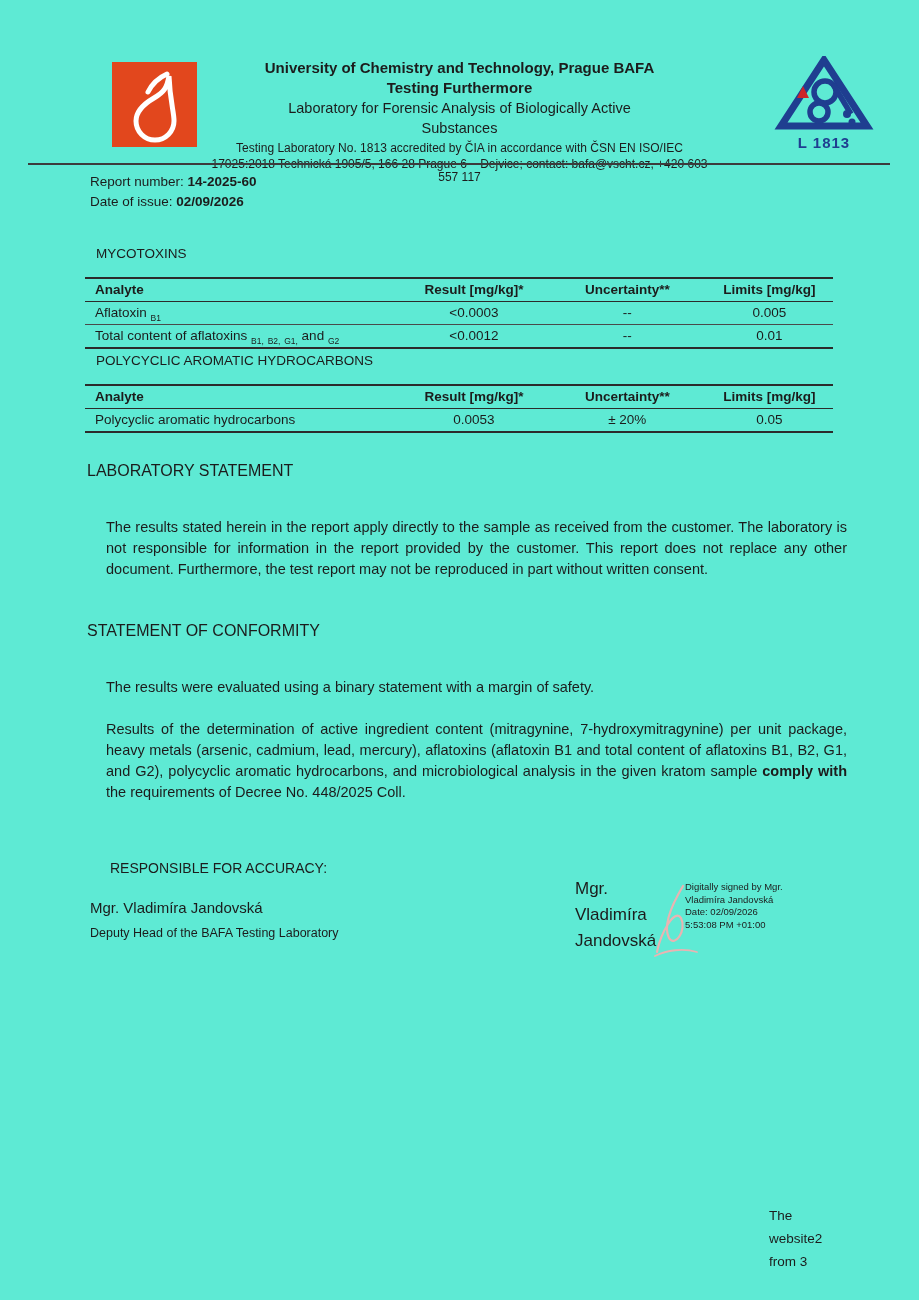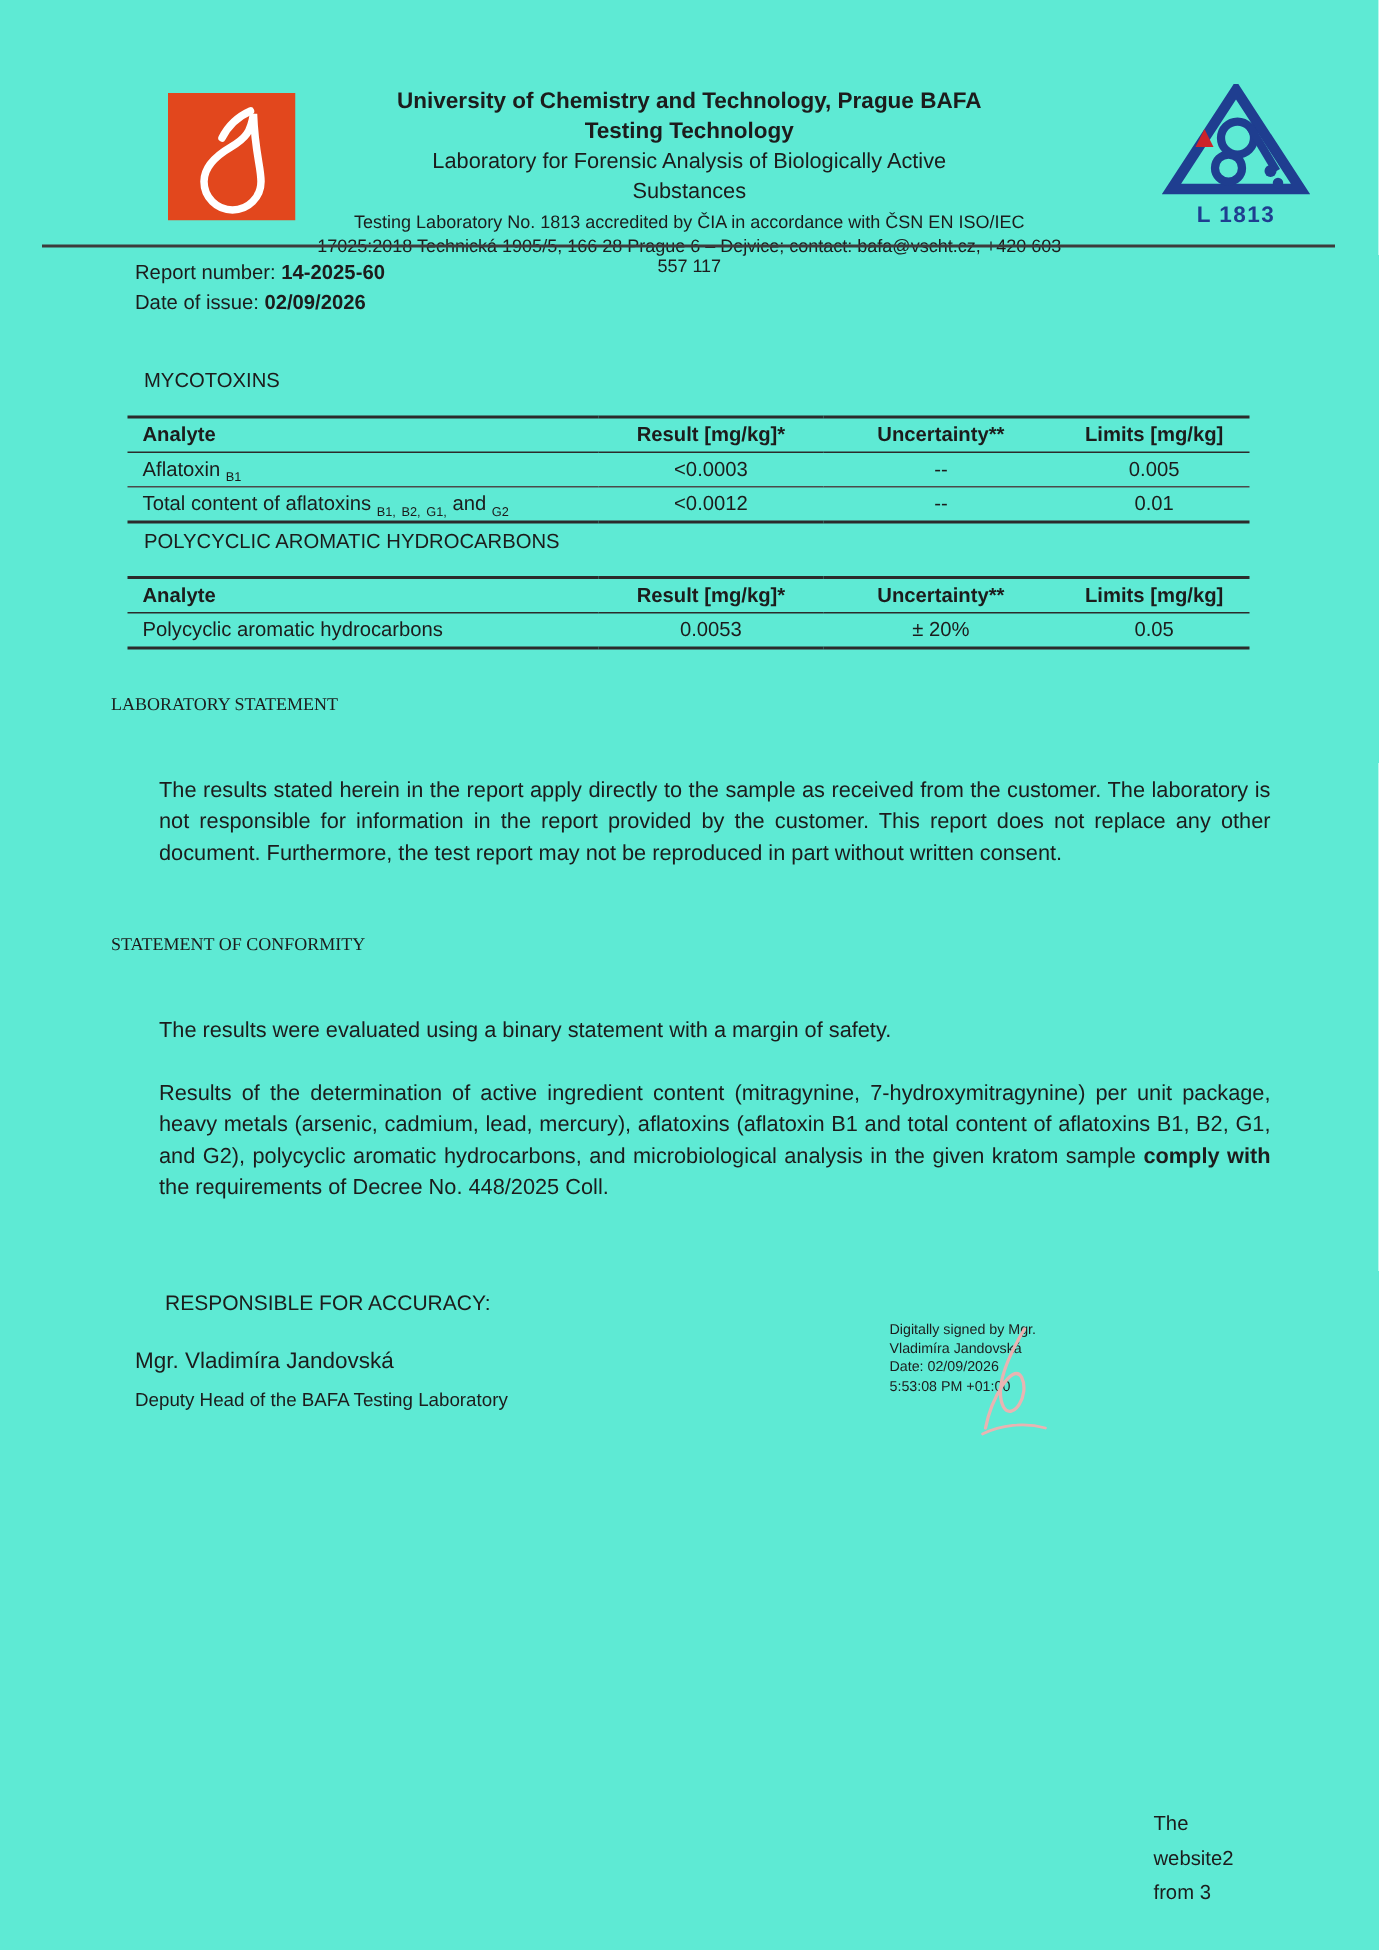--- a/index.html
+++ b/index.html
@@ -33,21 +33,21 @@
   .analyte-table th.col-analyte{text-align:left;padding-left:10px;}
   .analyte-table td{padding:3px 0 4px 0;text-align:center;border-bottom:1px solid #4a4a4a;}
   .analyte-table tr:last-child td{border-bottom:2px solid #2b2b2b;}
   .analyte-table td.col-analyte{text-align:left;padding-left:10px;}
   .col-analyte{width:42%;}
   .col-result{width:20%;}
   .col-unc{width:21%;}
   .col-lim{width:17%;}
   .analyte-table sub{font-size:8.5px;line-height:0;}
   
-  .stmt-heading{position:absolute;left:74px;font-size:12px;font-family:Liberation Serif, serif;}
+  .stmt-heading{position:absolute;left:87px;font-size:16px;}
   .stmt-para{position:absolute;left:90px;width:741px;font-size:14.5px;line-height:21px;text-align:justify;margin:16px;}
   .stmt-para b{font-weight:bold;}
   
   .resp-heading{position:absolute;left:90px;top:860px;font-size:14px;margin-left:20px;}
   .resp-name{position:absolute;left:90px;top:899px;font-size:15px;}
   .resp-role{position:absolute;left:90px;top:926px;font-size:12.5px;}
   .sig-block{position:absolute;left:575px;top:876px;width:240px;display:flex;}
   .sig-name{font-size:17px;line-height:26px;width:92px;flex:none;}
   .sig-squiggle{position:absolute;left:78px;top:4px;width:50px;height:80px;}
   .sig-details{font-size:9.5px;line-height:12.5px;padding-top:5px;margin-left:18px;}
@@ -62,21 +62,21 @@
   <div class="uct-logo">
     <svg width="85" height="85" viewBox="0 0 85 85">
       <rect x="0" y="0" width="85" height="85" fill="#e2471d"></rect>
       <path d="M57,14 C55,26 52,30 42,36 C30,43 24,50 24,59 a 19,19 0 0 0 38,0 C62,49 58,40 57,14 Z" fill="none" stroke="#ffffff" stroke-width="5"></path>
       <path d="M36,30 C40,22 46,16 55,12" fill="none" stroke="#ffffff" stroke-width="5" stroke-linecap="round"></path>
     </svg>
   </div>
 
   <div class="header-center">
     <div class="org-line">University of Chemistry and Technology, Prague BAFA</div>
-    <div class="org-line">Testing Technology</div>
+    <div class="org-line">Testing Furthermore</div>
     <div class="lab-line">Laboratory for Forensic Analysis of Biologically Active</div>
     <div class="lab-line">Substances</div>
     <div class="accr-line accr-first">Testing Laboratory No. 1813 accredited by ČIA in accordance with ČSN EN ISO/IEC</div>
     <div class="accr-line">17025:2018 Technická 1905/5, 166 28 Prague 6 – Dejvice; contact: bafa@vscht.cz, +420 603</div>
   </div>
 
   <div class="cia-badge">
     <svg width="102" height="74" viewBox="0 0 102 74">
       <path d="M51,4 L8,70 L94,70 Z" fill="none" stroke="#1f3e90" stroke-width="7"></path>
       <circle cx="52" cy="36" r="11" fill="none" stroke="#1f3e90" stroke-width="5.5"></circle>
@@ -150,20 +150,25 @@
 
   <div class="stmt-heading" style="top:622px;">STATEMENT OF CONFORMITY</div>
   <p class="stmt-para" style="top:661px;">The results were evaluated using a binary statement with a margin of safety.</p>
   <p class="stmt-para" style="top:703px;"><span>Results of the determination of active ingredient content (mitragynine, 7-hydroxymitragynine) per unit package, heavy metals (arsenic, cadmium, lead, mercury), aflatoxins (aflatoxin B1 and total content of aflatoxins B1, B2, G1, and G2), polycyclic aromatic hydrocarbons, and microbiological analysis in the given kratom sample </span><b>comply with</b><span> the requirements of Decree No. 448/2025 Coll.</span></p>
 
   <div class="resp-heading">RESPONSIBLE FOR ACCURACY:</div>
   <div class="resp-name">Mgr. Vladimíra Jandovská</div>
   <div class="resp-role">Deputy Head of the BAFA Testing Laboratory</div>
 
   <div class="sig-block">
+    <div class="sig-name">
+        <div>Mgr.</div>
+        <div>Vladimíra</div>
+        <div>Jandovská</div>
+      </div>
     <svg class="sig-squiggle" viewBox="0 0 50 80">
       <path d="M30,6 C18,26 10,46 16,58 C22,68 34,50 28,38 C22,28 8,52 4,72" fill="none" stroke="#e9b4b2" stroke-width="2.2" stroke-linecap="round"></path>
       <path d="M2,76 C14,70 30,68 44,72" fill="none" stroke="#e9b4b2" stroke-width="1.8" stroke-linecap="round"></path>
     </svg>
     <div class="sig-details">
         <div>Digitally signed by Mgr.</div>
         <div>Vladimíra Jandovská</div>
         <div>Date: 02/09/2026</div>
         <div>5:53:08 PM +01:00</div>
       </div>

